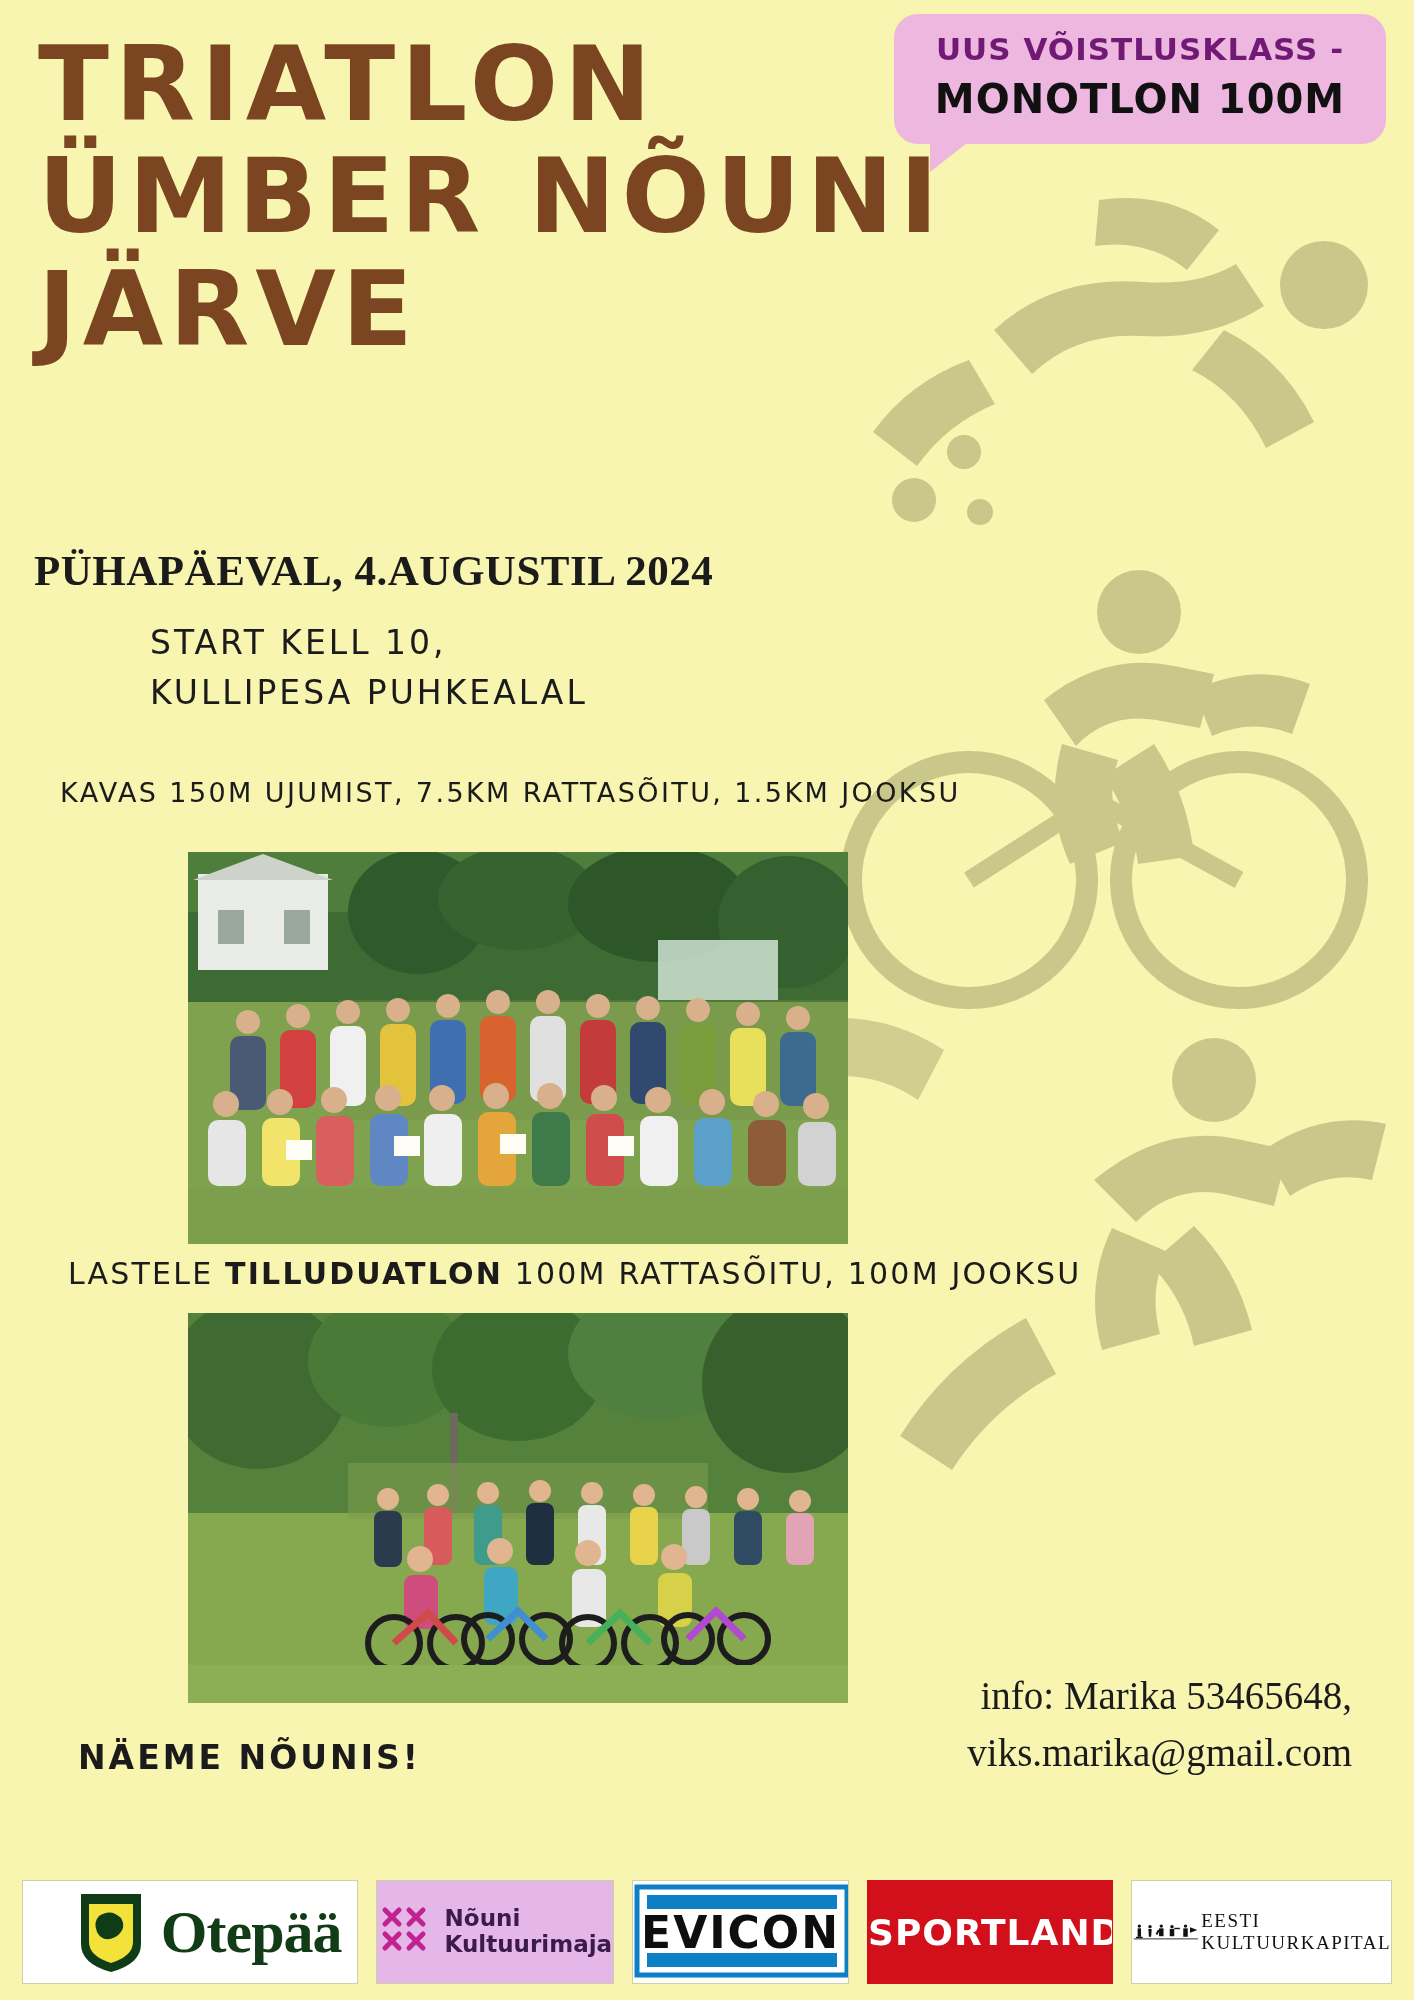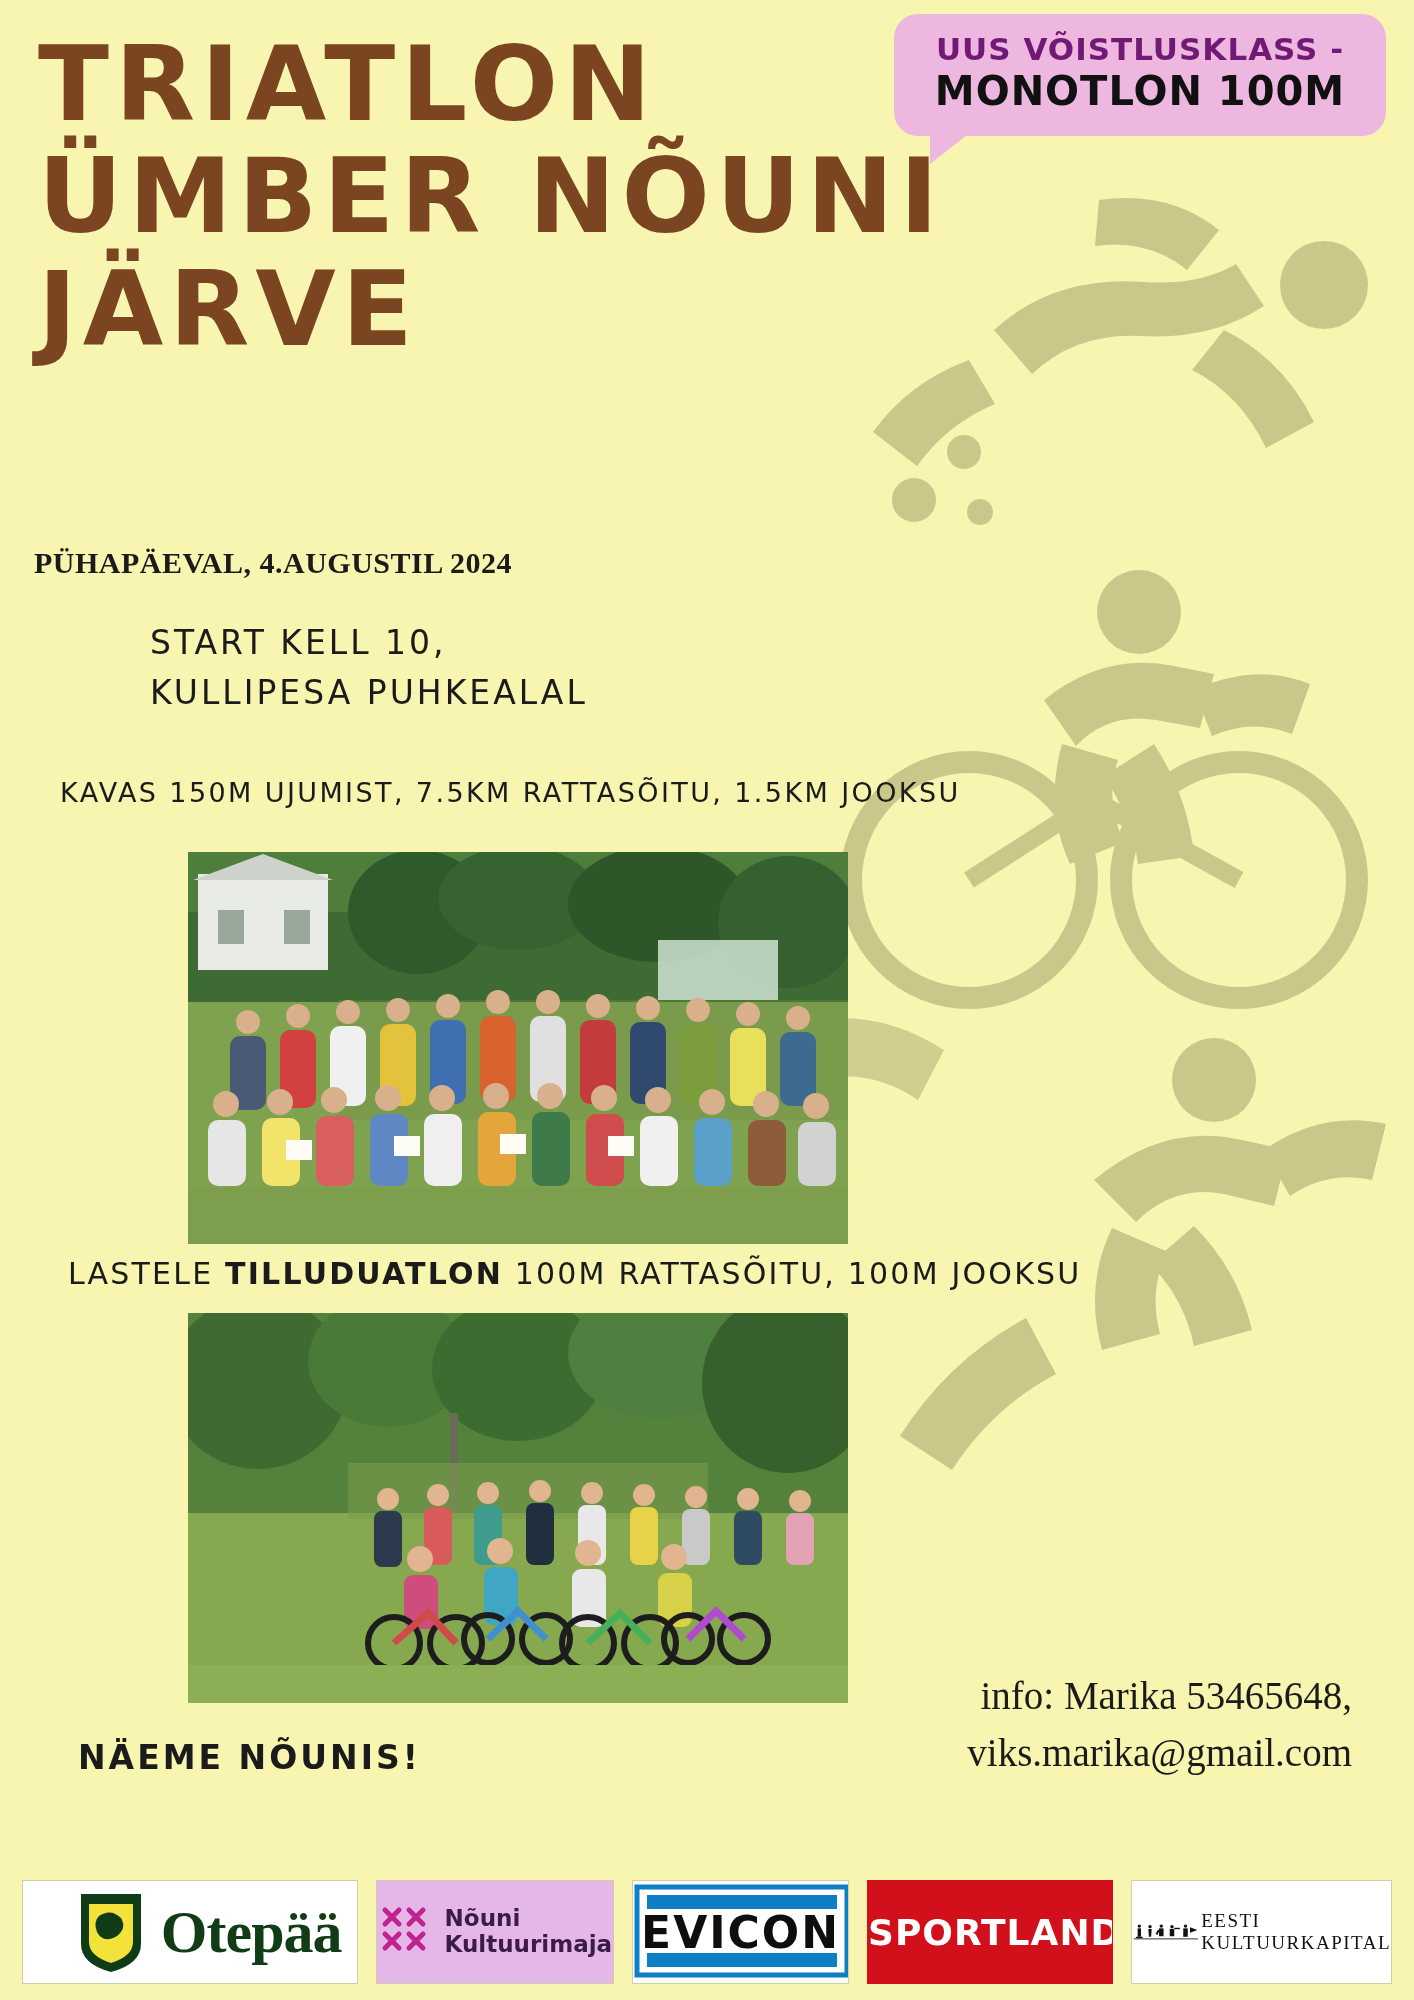--- a/index.html
+++ b/index.html
@@ -56,21 +56,21 @@
     color: #701a75;
     line-height: 1.15;
   }
   .bubble-line2 {
     font-family: "DejaVu Sans", sans-serif;
     font-weight: bold;
     font-size: 40px;
     letter-spacing: 1px;
     color: #111;
     line-height: 1.15;
-    margin-top: 0;
+    margin-top: 8px;
   }
 
   
   .title-block {
     position: absolute;
     left: 38px;
     top: 28px;
     width: 1130px;
   }
   .title-line {
@@ -83,21 +83,21 @@
     white-space: nowrap;
   }
 
   
   .date-line {
     position: absolute;
     left: 34px;
     top: 546px;
     font-family: "Liberation Serif", serif;
     font-weight: bold;
-    font-size: 30px;
+    font-size: 43px;
     color: #1b1b1b;
     letter-spacing: 0.5px;
   }
   .start-line {
     position: absolute;
     left: 150px;
     top: 618px;
     font-family: "DejaVu Sans", sans-serif;
     font-size: 33px;
     color: #1b1b1b;

